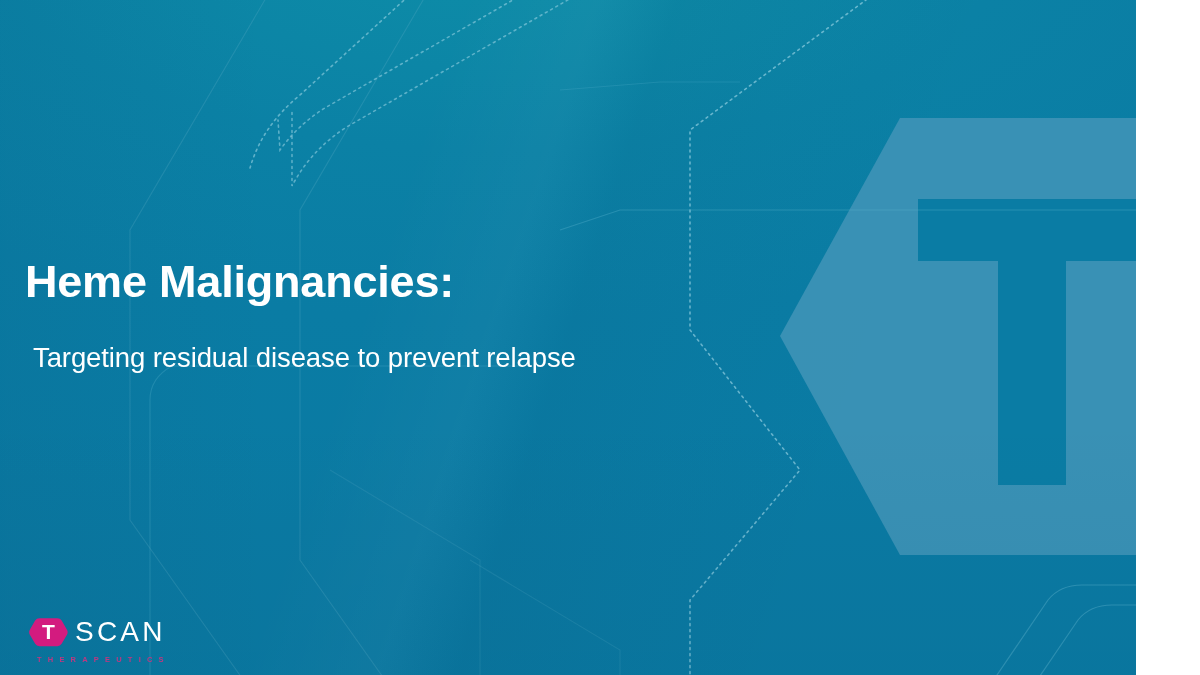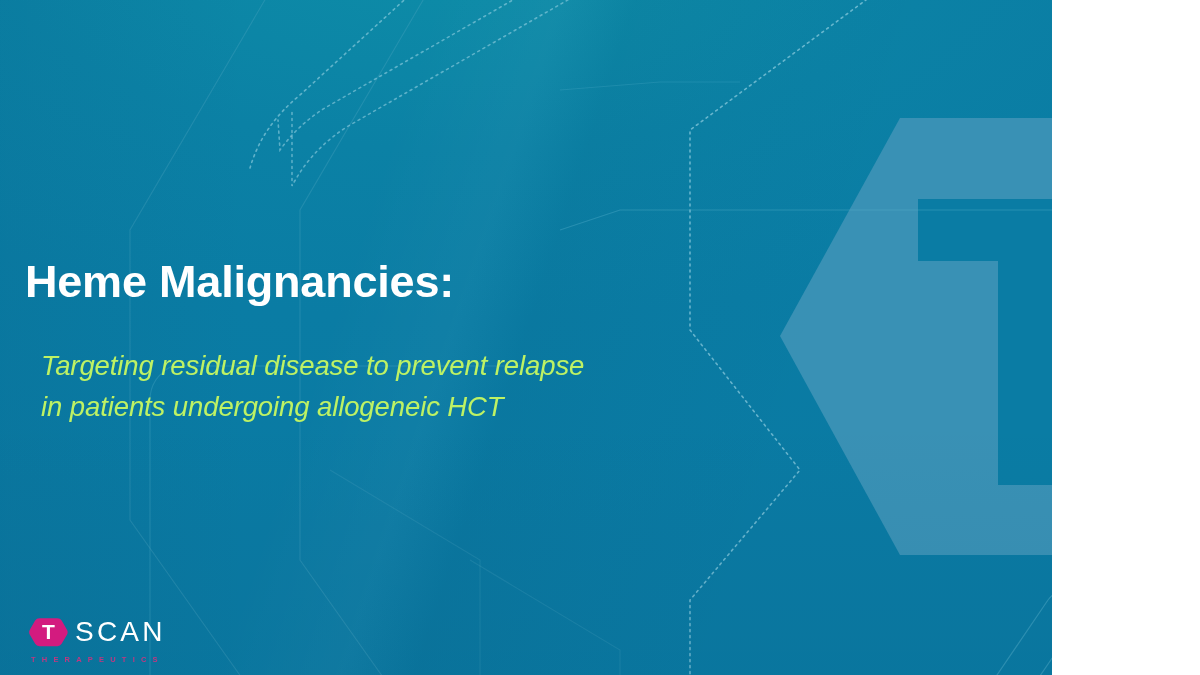--- a/index.html
+++ b/index.html
@@ -2,21 +2,21 @@
 <html><head>
 <meta charset="utf-8">
 <style>
   html, body {
     margin: 0;
     padding: 0;
     background: #ffffff;
   }
   #slide {
     position: relative;
-    width: 1052px;
+    width: 1136px;
     height: 675px;
     overflow: hidden;
     background: #0a7ca4;
     font-family: "Liberation Sans", sans-serif;
     -webkit-font-smoothing: antialiased;
   }
 
   
   .bg-base {
     position: absolute;
@@ -60,25 +60,24 @@
   .slide-title {
     margin: 0;
     color: #ffffff;
     font-size: 45px;
     font-weight: bold;
     letter-spacing: -0.2px;
     line-height: 1.08;
     white-space: nowrap;
   }
   .slide-subtitle {
-    margin: 16px;
+    margin: 8px;
     padding-top: 22px;
-    color: #bef264;
+    color: #ffffff;
     font-size: 27.5px;
-    font-style: italic;
     font-weight: normal;
     line-height: 41px;
     letter-spacing: -0.1px;
   }
   .subtitle-line { display: block; white-space: nowrap; }
 
   
   .logo {
     position: absolute;
     left: 28px;
@@ -105,21 +104,21 @@
     letter-spacing: 3.2px;
     margin-left: 7px;
     line-height: 1;
   }
   .logo-sub {
     color: #c9347f;
     font-size: 7.5px;
     font-weight: bold;
     letter-spacing: 6.2px;
     margin-top: 4px;
-    margin-left: 3px;
+    margin-left: 9px;
     line-height: 1;
     opacity: 0.95;
   }
 </style>
 </head>
 <body>
 
 <div id="slide">
 
   <div class="bg-base"></div>
@@ -179,21 +178,20 @@
       </g>
     </g>
   </svg>
 
   <div class="bg-vignette"></div>
 
   <div class="text-block">
     <h1 class="slide-title">Heme Malignancies:</h1>
     <p class="slide-subtitle">
       <span class="subtitle-line">Targeting residual disease to prevent relapse</span>
-      <span class="subtitle-line">in patients undergoing allogeneic HCT</span>
     </p>
   </div>
 
   <div class="logo">
     <div class="logo-row">
       <div class="logo-hex">
         <svg width="40" height="40" viewBox="0 0 40 40">
           <path d="M 11.2 2.6 L 28.8 2.6 Q 31.6 2.6 33.0 5.0 L 38.2 14.0
                    Q 39.6 16.4 38.2 18.8 L 33.0 27.8 Q 31.6 30.2 28.8 30.2
                    L 11.2 30.2 Q 8.4 30.2 7.0 27.8 L 1.8 18.8

